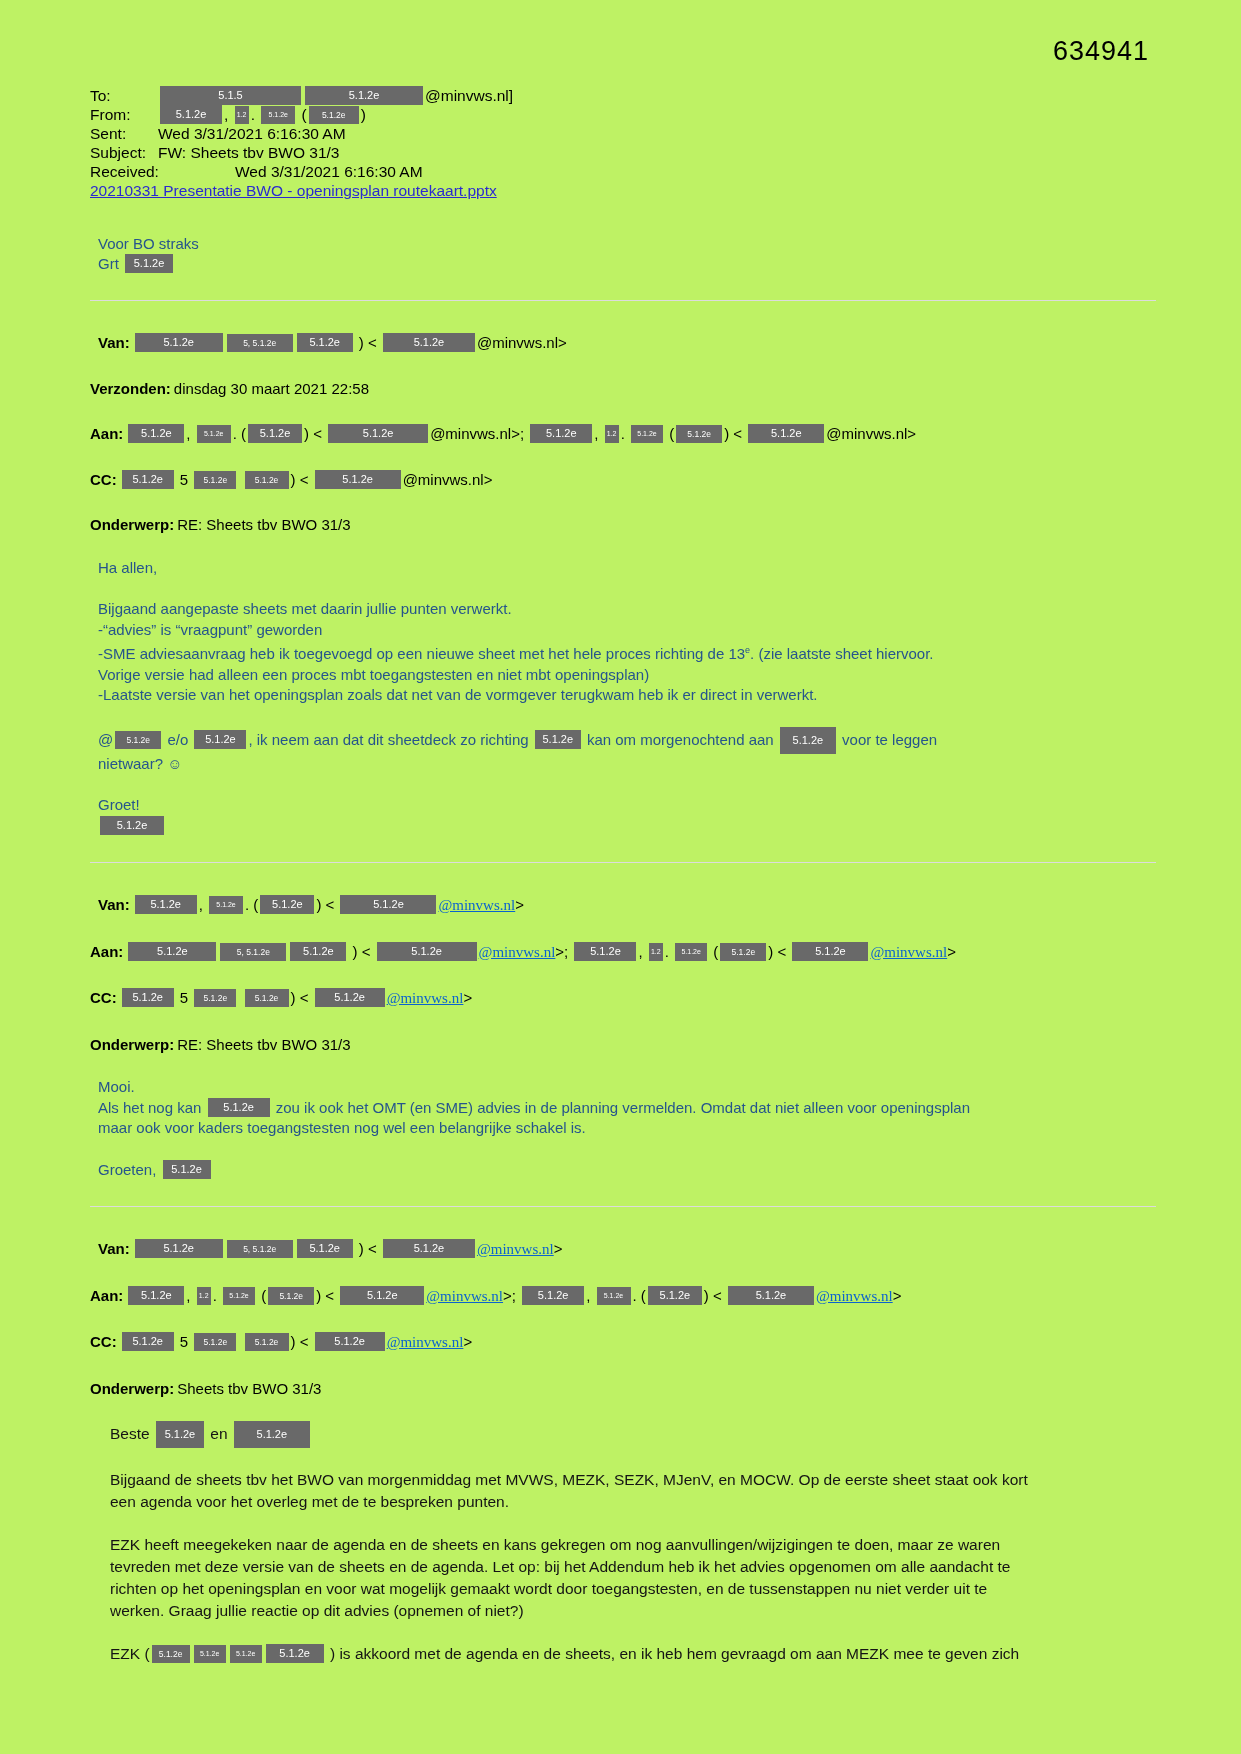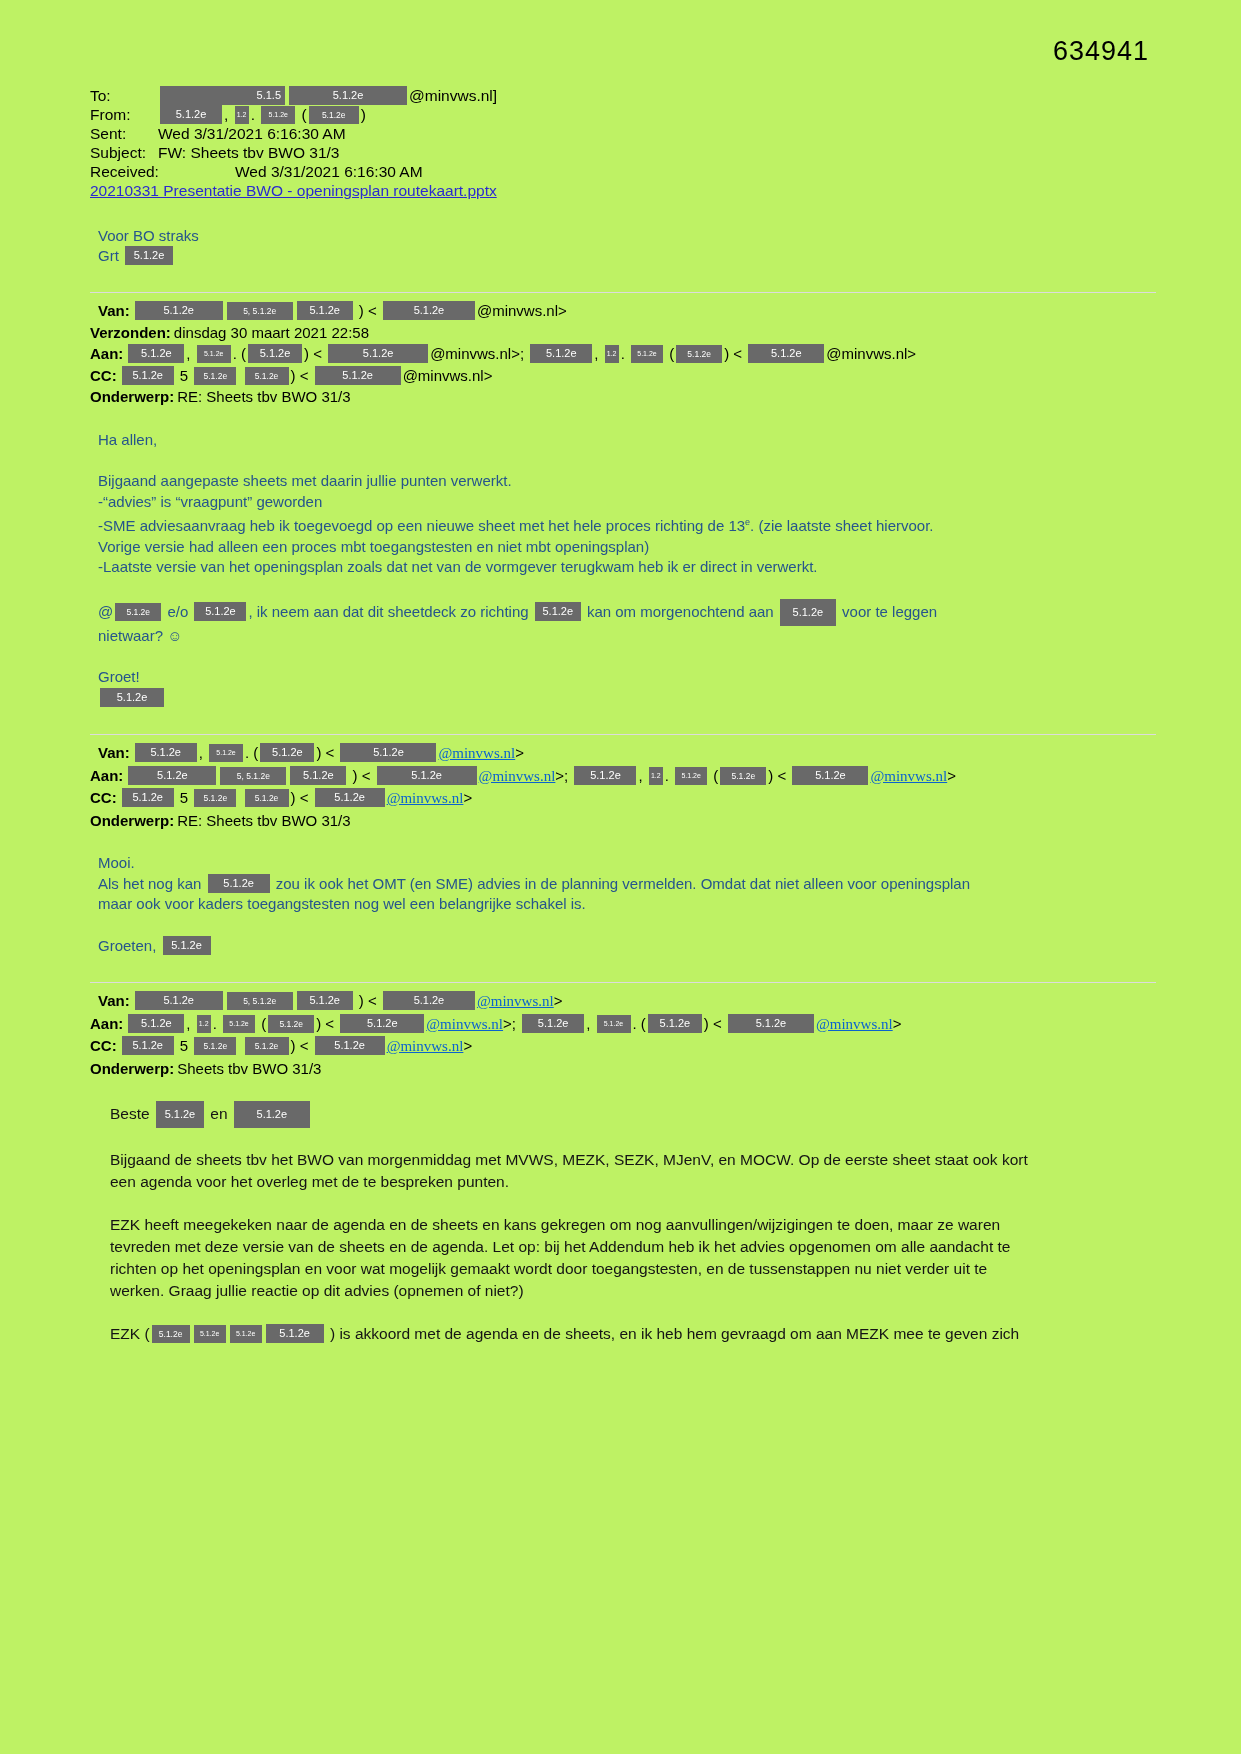--- a/index.html
+++ b/index.html
@@ -20,27 +20,27 @@
   .tlabel { font-weight:normal; width:68px; flex:none; }
   .tval { }
   .tval.indent { padding-left:77px; }
   .attach {
     color:var(--attach,#2a2ad0); text-decoration:underline; cursor:pointer;
     display:inline-block; margin-top:0px;
   }
 
   
   .note {
-    margin-top:26px; padding-left:8px;
+    margin-top:34px; padding-left:8px;
     color:var(--blue,#26558c); font-size:15px; line-height:20px;
   }
 
   
   .email { margin-top:26px; border-top:1px solid #dcdcdc; padding-top:7px; }
-  .hrow { font-size:15px; line-height:21.5px; color:#000; }
+  .hrow { font-size:15px; line-height:21.5px; color:#000;margin-top:24px; }
   .hrow.van { padding-left:8px; }
   .hlabel { font-weight:bold; margin-right:3px; }
   .hlink { color:var(--link,#0b63ce); text-decoration:underline; cursor:pointer;font-family:Liberation Serif, serif; }
 
   .ebody { margin-top:22px; padding-left:8px; }
   .ebody.blue  { color:var(--blue,#26558c); font-size:15px;   line-height:20.5px; }
   .ebody.black { color:var(--ink,#141414);  font-size:15.5px; line-height:22px;margin-left:12px; }
   .ebody p { margin:0 0 21px 0; }
   .ebody sup { font-size:60%; vertical-align:super; }
 
@@ -60,21 +60,21 @@
 <body>
 
 <div class="page">
   <div class="docnum">634941</div>
 
   <div class="content">
 
     <div class="tophdr">
       <div class="trow">
         <span class="tlabel">To:</span>
-        <span class="tval"><span class="redact" style="width: 125px; text-align: right;">5.1.5</span><span class="redact" style="width: 118px;">5.1.2e</span><span>@minvws.nl]</span></span>
+        <span class="tval"><span class="redact" style="width: 141px;">5.1.5</span><span class="redact" style="width: 118px;">5.1.2e</span><span>@minvws.nl]</span></span>
       </div>
       <div class="trow">
         <span class="tlabel">From:</span>
         <span class="tval"><span class="redact" style="width: 62px;">5.1.2e</span><span>, </span><span class="redact tiny" style="width: 14px;">1.2</span><span>. </span><span class="redact tiny" style="width: 34px;">5.1.2e</span><span> (</span><span class="redact small" style="width: 50px;">5.1.2e</span><span>)</span></span>
       </div>
       <div class="trow">
         <span class="tlabel">Sent:</span>
         <span class="tval"><span>Wed 3/31/2021 6:16:30 AM</span></span>
       </div>
       <div class="trow">

